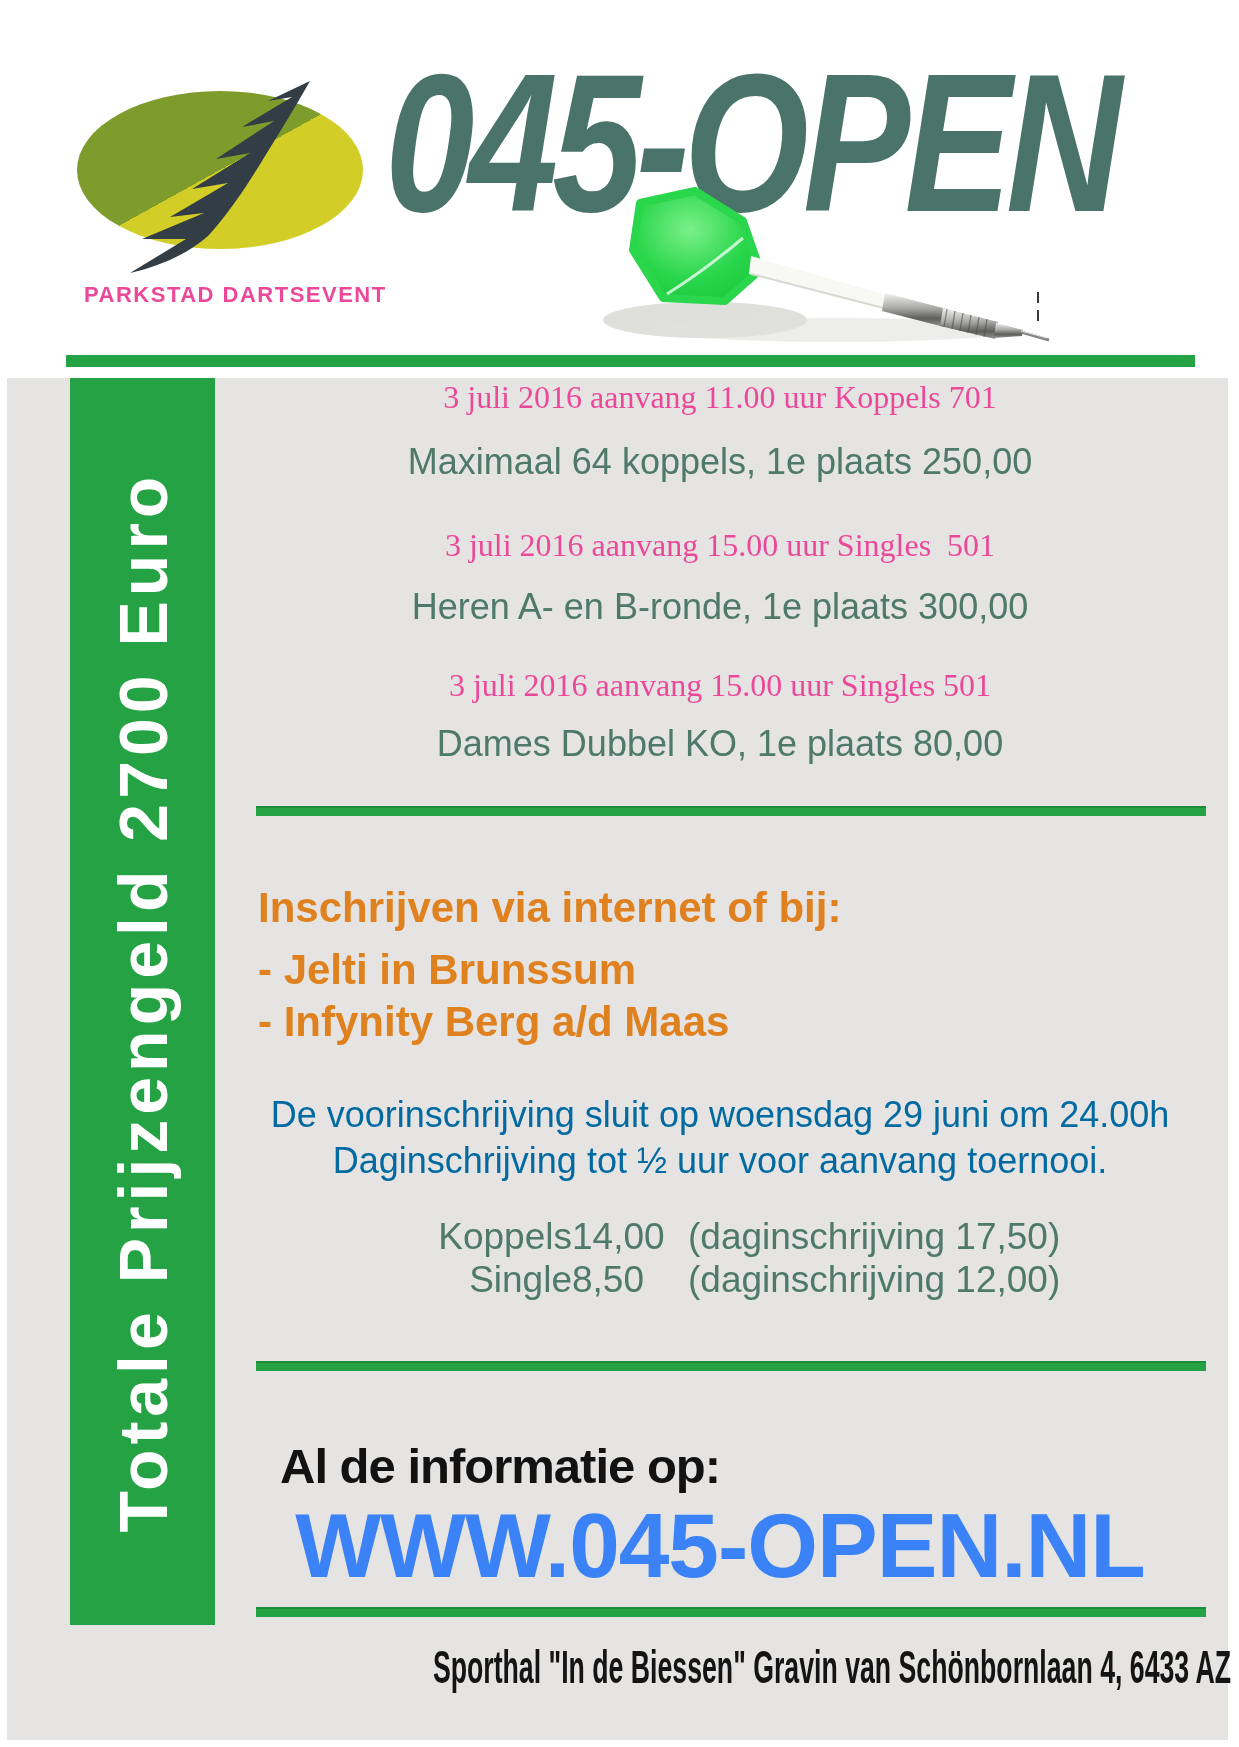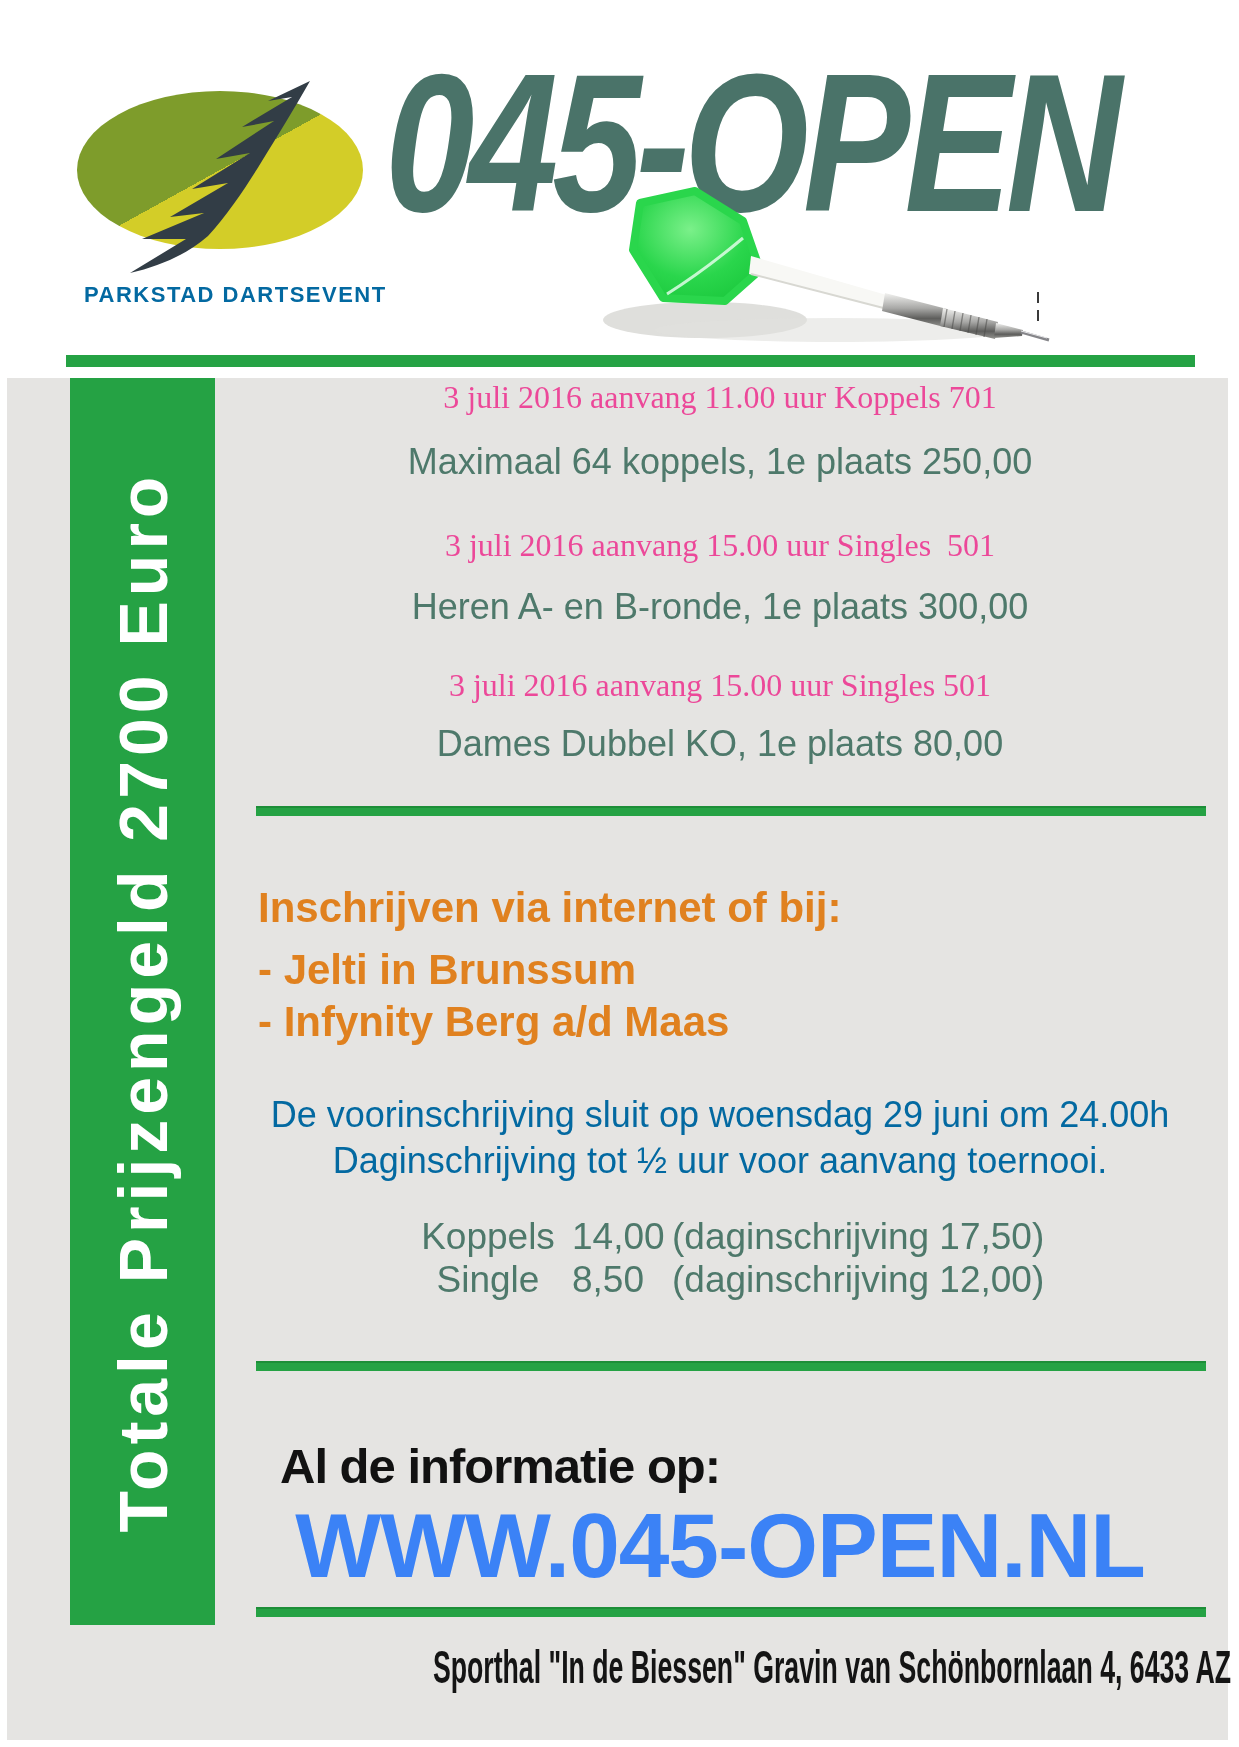--- a/index.html
+++ b/index.html
@@ -6,21 +6,21 @@
   .poster {
     position:relative; width:1239px; height:1747px; background:#ffffff;
     font-family:"Liberation Sans", sans-serif; overflow:hidden;
   }
   .abs { position:absolute; }
 
   
   .logo-svg { left:70px; top:70px; width:300px; height:212px; }
   .logo-caption {
     left:84px; top:282px; width:400px;
-    font-size:22px; font-weight:bold; letter-spacing:1.5px; color:#0369a1;
+    font-size:22px; font-weight:bold; letter-spacing:1.5px; color:#ec4899;
   }
   .main-title {
     left:385px; top:46px; line-height:1; white-space:nowrap;
     font-size:196px; font-weight:bold; font-style:italic; letter-spacing:-7px;
     color:#4a7369; transform:scaleX(.82); transform-origin:left top;
   }
   .dart-svg { left:555px; top:178px; width:500px; height:172px; }
 
   .top-bar { left:66px; top:355px; width:1129px; height:12px; background:#25a244; }
 
@@ -50,23 +50,23 @@
   .dv1 { top:806px; } .dv2 { top:1361px; } .dv3 { top:1607px; }
 
   .orange { left:258px; width:960px; font-size:42px; font-weight:bold; color:#e0811f; }
   .or1 { top:884px; } .or2 { top:946px; } .or3 { top:998px; }
 
   .deadline { font-size:36px; color:#0369a1; }
   .dl1 { top:1094px; } .dl2 { top:1140px; }
 
   .fee-row { left:404px; width:780px; display:flex; font-size:37px; color:#4e796b; }
   .fr1 { top:1216px; } .fr2 { top:1259px; }
-  .fee-label  { width:168px; text-align:center; }
+  .fee-label  { width:168px; text-align:right; }
   .fee-amount { width:100px; text-align:left; }
-  .fee-note   { margin-left:0; }
+  .fee-note   { margin-left:16px; }
 
   .info-label { left:280px; top:1438px; font-size:49px; font-weight:bold;
                 color:#121212; letter-spacing:-1px; }
   .website { top:1494px; font-size:91px; font-weight:bold; color:#3b82f6;
              letter-spacing:-1px; white-space:nowrap; }
   .address { top:1640px; font-size:46px; font-weight:bold; color:#141414;
              white-space:nowrap; transform:scaleX(.58); transform-origin:center top; }
 </style>
 </head>
 <body>

